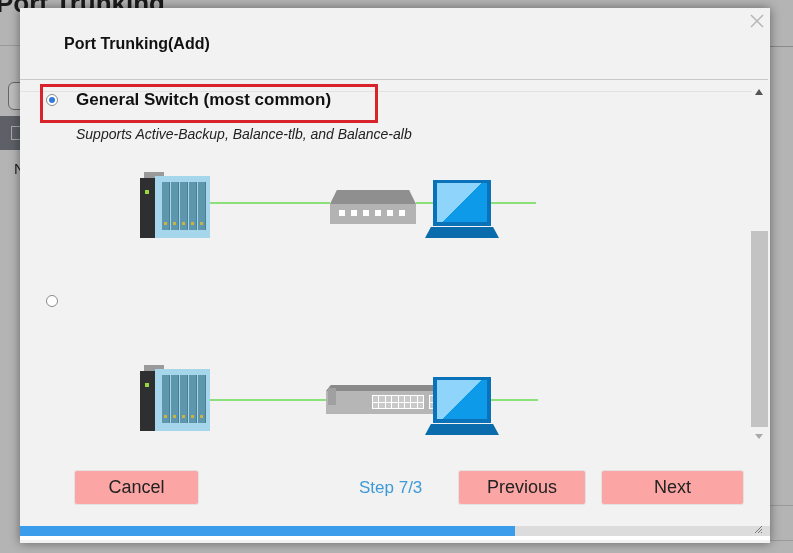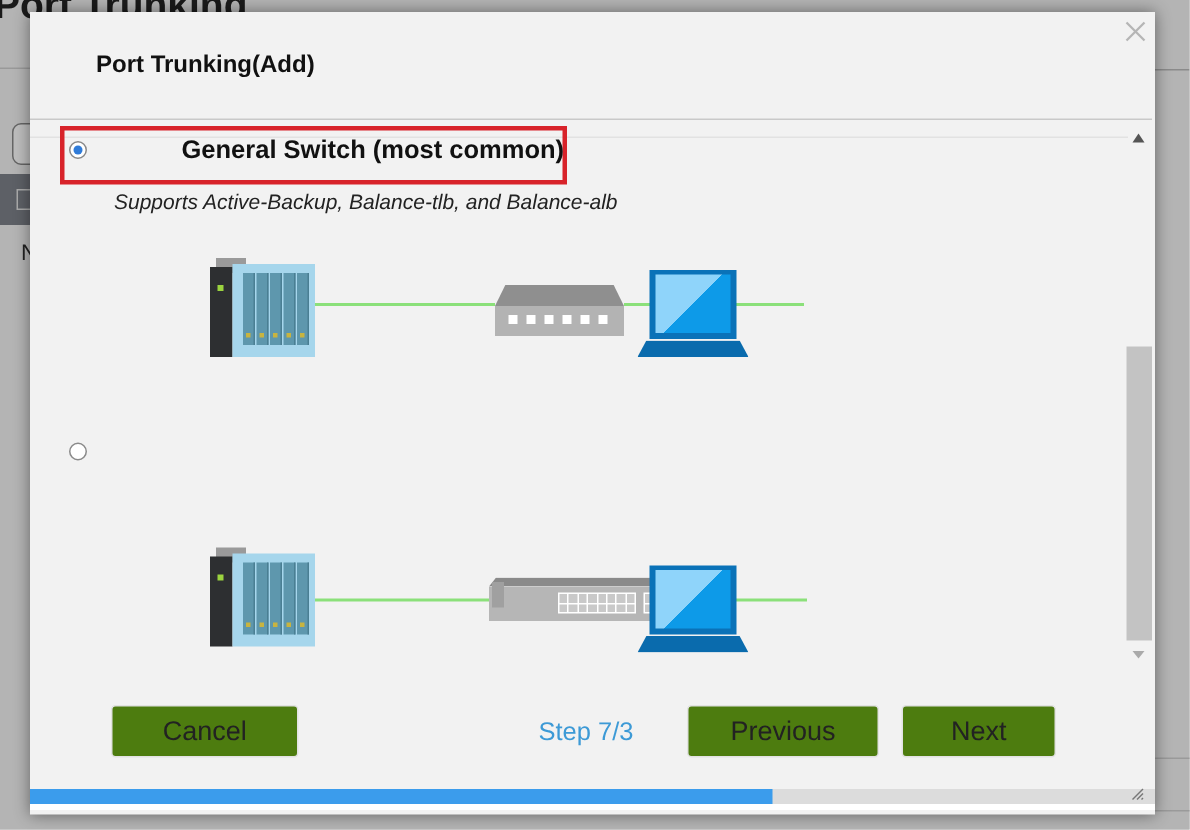--- a/index.html
+++ b/index.html
@@ -69,21 +69,21 @@
   .laptop .display { position:absolute; left:12px; top:3px; width:50px; height:39px; background:linear-gradient(135deg,#8fd4fa 50%,#0d9ae8 50%); }
   .laptop .base { position:absolute; left:0; top:47px; width:74px; height:11px; background:#0a6bad; clip-path:polygon(8% 0,92% 0,100% 100%,0 100%); }
 
   
   .vscroll { position:absolute; left:730px; top:0; width:18px; height:370px; }
   .arrow-up { position:absolute; left:5px; top:9px; width:0; height:0; border-left:4px solid transparent; border-right:4px solid transparent; border-bottom:6px solid #555; }
   .thumb { position:absolute; left:1px; top:151px; width:17px; height:196px; background:#c3c3c3; }
   .arrow-down { position:absolute; left:5px; top:354px; width:0; height:0; border-left:4px solid transparent; border-right:4px solid transparent; border-top:5px solid #aaa; }
 
   
-  .btn { position:absolute; top:462px; height:35px; background:#4d7c0f; border:1px solid #e2e2e2; border-radius:3px; font-size:18px; color:#222; display:flex; align-items:center; justify-content:center; box-sizing:border-box; cursor:pointer; }
+  .btn { position:absolute; top:462px; height:35px; background:#fca5a5; border:1px solid #e2e2e2; border-radius:3px; font-size:18px; color:#222; display:flex; align-items:center; justify-content:center; box-sizing:border-box; cursor:pointer; }
   .step { position:absolute; left:339px; top:470px; font-size:17px; color:#3d9ad6; }
   .progress { position:absolute; left:0; top:518px; width:750px; height:10px; background:#dcdcdc; }
   .progress-fill { position:absolute; left:0; top:0; height:10px; background:#3b9cec; }
   .progress-under { position:absolute; left:0; top:528px; width:750px; height:4px; background:#fff; }
   .resize-grip { position:absolute; left:733px; top:516px; width:10px; height:10px; }
 </style>
 </head>
 <body>
 
 <div class="bg-page">
@@ -104,21 +104,21 @@
     <line x1="15" y1="3" x2="3" y2="15" stroke="#b5b5b5" stroke-width="1.5"></line>
   </svg>
   <div class="title-divider"></div>
 
   <div class="scroll-area">
     <div class="top-strip"></div>
 
     <div class="option" style="top:0;height:190px;">
       <div class="highlight-box"></div>
       <div class="radio checked" style="top:14px;"></div>
-      <div class="opt-label" style="top:10px;margin-left:45px;">General Switch (most common)</div>
+      <div class="opt-label" style="top:10px;">General Switch (most common)</div>
       <div class="opt-desc" style="top:46px;">Supports Active-Backup, Balance-tlb, and Balance-alb</div>
 
       <div class="diagram" style="top:86px;">
         <div class="wire" style="left:72px;top:36px;width:120px;"></div>
         <div class="wire" style="left:278px;top:36px;width:120px;"></div>
         <div class="nas" style="left:2px;top:6px;">
           <div class="topface"></div>
             <div class="front"></div>
             <div class="led"></div>
             <div class="body"></div>
@@ -225,21 +225,21 @@
     <div class="vscroll">
       <div class="arrow-up"></div>
       <div class="thumb"></div>
       <div class="arrow-down"></div>
     </div>
   </div>
 
   <div class="btn" style="left:54px;width:125px;">Cancel</div>
   <div class="step">Step 7/3</div>
   <div class="btn" style="left:438px;width:128px;">Previous</div>
-  <div class="btn" style="left:581px;width:103px;">Next</div>
+  <div class="btn" style="left:581px;width:143px;">Next</div>
 
   <div class="progress">
     <div class="progress-fill" id="pfill" style="width: 495px; background: rgb(59, 156, 236);"></div>
   </div>
   <div class="progress-under"></div>
   <svg class="resize-grip" viewBox="0 0 10 10">
     <line x1="9" y1="2" x2="2" y2="9" stroke="#777" stroke-width="1"></line>
     <line x1="9" y1="5" x2="5" y2="9" stroke="#777" stroke-width="1"></line>
     <line x1="9" y1="8" x2="8" y2="9" stroke="#777" stroke-width="1"></line>
   </svg>

